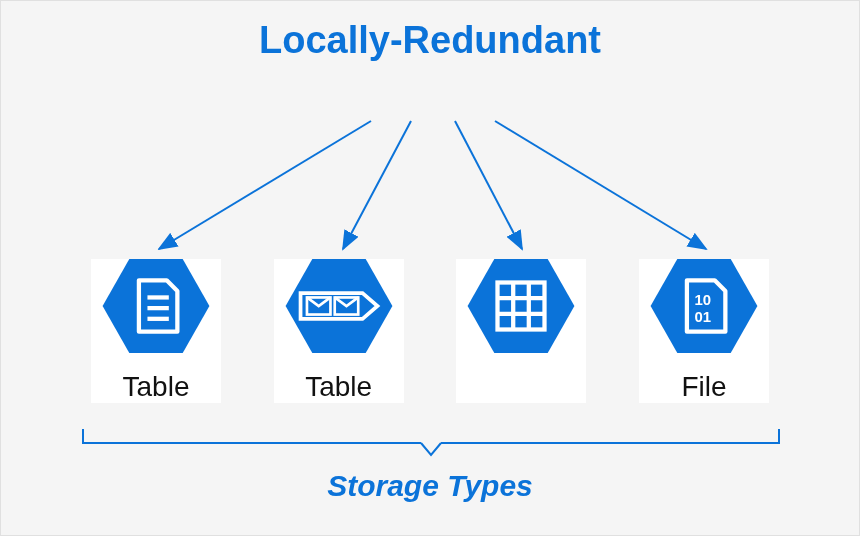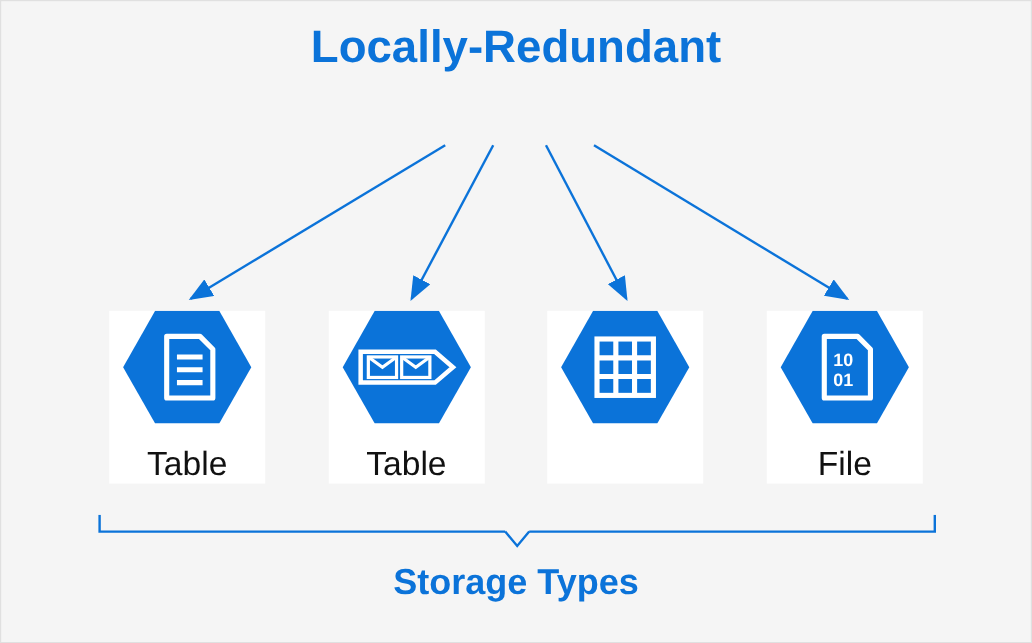--- a/index.html
+++ b/index.html
@@ -59,20 +59,21 @@
   }
   .footer {
     position: absolute;
     top: 468px;
     left: 0;
     width: 100%;
     text-align: center;
     color: #0b73d9;
     font-size: 30px;
     font-weight: 700;
+    font-style: italic;
   }
   .arrows {
     position: absolute;
     top: 0; left: 0;
     width: 860px; height: 536px;
     pointer-events: none;
   }
 </style>
 </head>
 <body>

